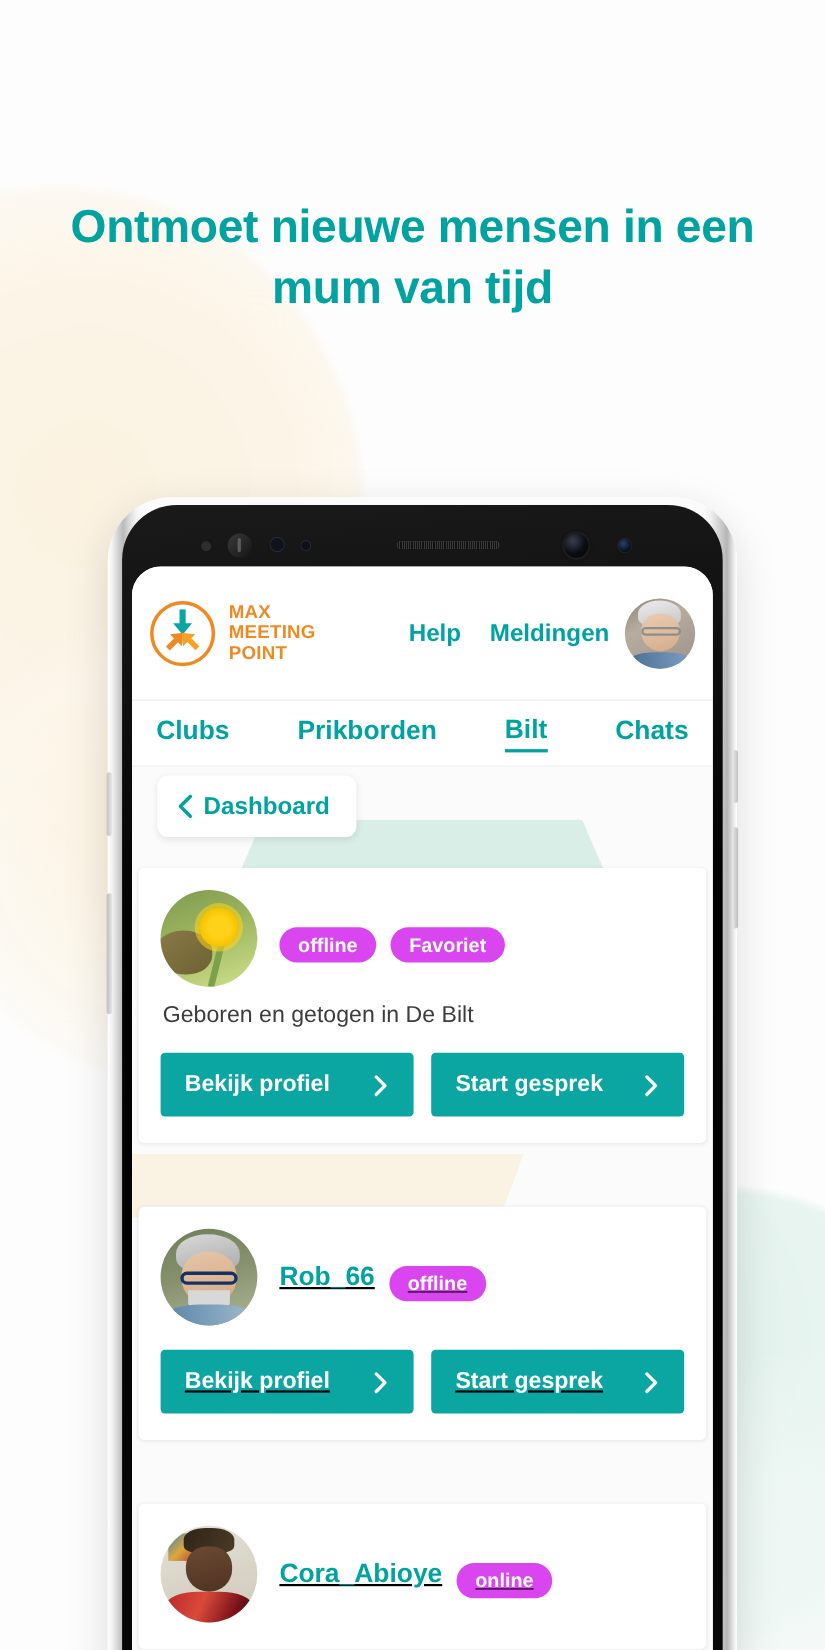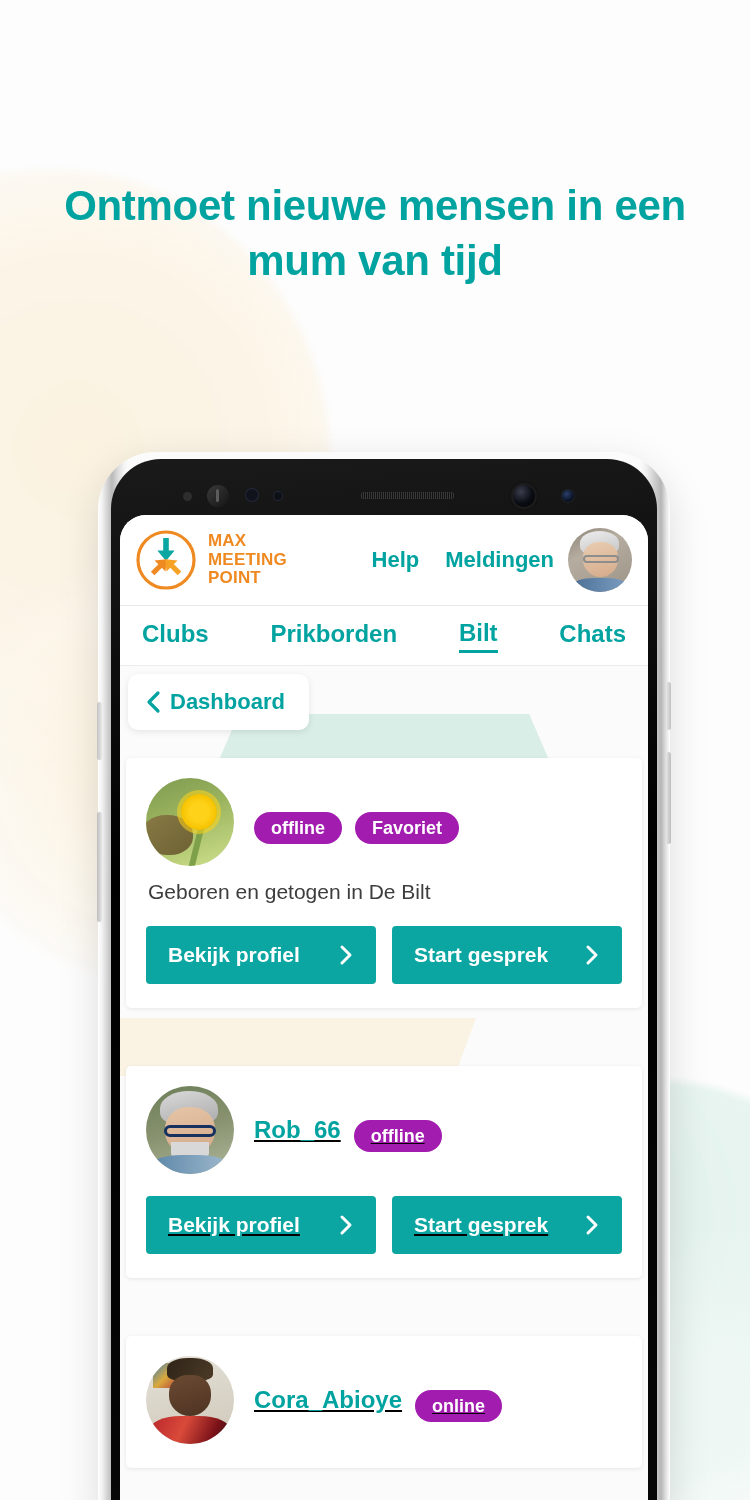--- a/index.html
+++ b/index.html
@@ -132,21 +132,21 @@
   
   .btn-side { position: absolute; border-radius: 3px; }
   .btn-left-top   { left: -1px; top: 250px; width: 5px; height: 58px;  background: linear-gradient(90deg,#c2c2c2,#e8e8e8); }
   .btn-left-mid   { left: -1px; top: 360px; width: 5px; height: 110px; background: linear-gradient(90deg,#bdbdbd,#e6e6e6); }
   .btn-right-top  { right: -1px; top: 230px; width: 5px; height: 48px; background: linear-gradient(270deg,#c2c2c2,#e8e8e8); }
   .btn-right-mid  { right: -1px; top: 300px; width: 5px; height: 92px; background: linear-gradient(270deg,#bdbdbd,#e6e6e6); }
 
   
   .app-header {
     position: relative;
-    height: 91px;
+    height: 122px;
     display: flex;
     align-items: center;
     padding: 0 16px 0 14px;
     background: #ffffff;
     border-bottom: 1px solid #eaeaea;
   }
   .logo-wrap { display: flex; align-items: center; gap: 10px; }
   .logo-mark { width: 64px; height: 64px; flex: 0 0 64px; }
   .logo-text {
     color: #ef8a22;
@@ -211,21 +211,21 @@
   .cream-strip {
     position: absolute;
     left: 0; top: 352px;
     width: 356px; height: 58px;
     background: #faf3e3;
     clip-path: polygon(0 0, 100% 0, 94% 100%, 0 100%);
   }
 
   .back-pill {
     position: absolute;
-    left: 8px; top: 8px;
+    left: 23px; top: 8px;
     display: flex;
     align-items: center;
     gap: 9px;
     background: #ffffff;
     border-radius: 10px;
     padding: 15px 24px 15px 18px;
     box-shadow: 0 2px 7px rgba(0,0,0,0.09);
     z-index: 3;
   }
   .back-pill .chev { color: #00a3a0; }
@@ -252,21 +252,21 @@
   }
   .name-row {
     display: flex;
     align-items: center;
     gap: 13px;
     margin-left: 20px;
     flex-wrap: wrap;
   }
   .username { color: #00a3a0; font-size: 24px; font-weight: bold; }
   .badge {
-    background: #a21caf;
+    background: #d946ef;
     color: #ffffff;
     font-size: 18px;
     font-weight: bold;
     border-radius: 20px;
     padding: 7px 17px;
     line-height: 1;
     margin-top: 12px;
   }
   .bio {
     color: #3d3d3d;
@@ -279,21 +279,21 @@
     background: #0ba6a1;
     color: #ffffff;
     border: none;
     border-radius: 4px;
     font-family: "Liberation Sans", sans-serif;
     font-size: 21px;
     font-weight: bold;
     padding: 17px 22px;
     width: 230px;
     display: flex;
-    align-items: center;
+    align-items: flex-end;
     justify-content: space-between;
     cursor: pointer;
   }
   .action-btn .chev-r { flex: 0 0 auto; margin-left: 10px; }
 
   
   .av-frog { background: linear-gradient(160deg,#7d9a4f 0%,#9bb45f 42%,#cfe08c 100%); }
   .av-frog .flower {
     position: absolute; left: 40%; top: 18%;
     width: 36px; height: 36px; border-radius: 50%;

